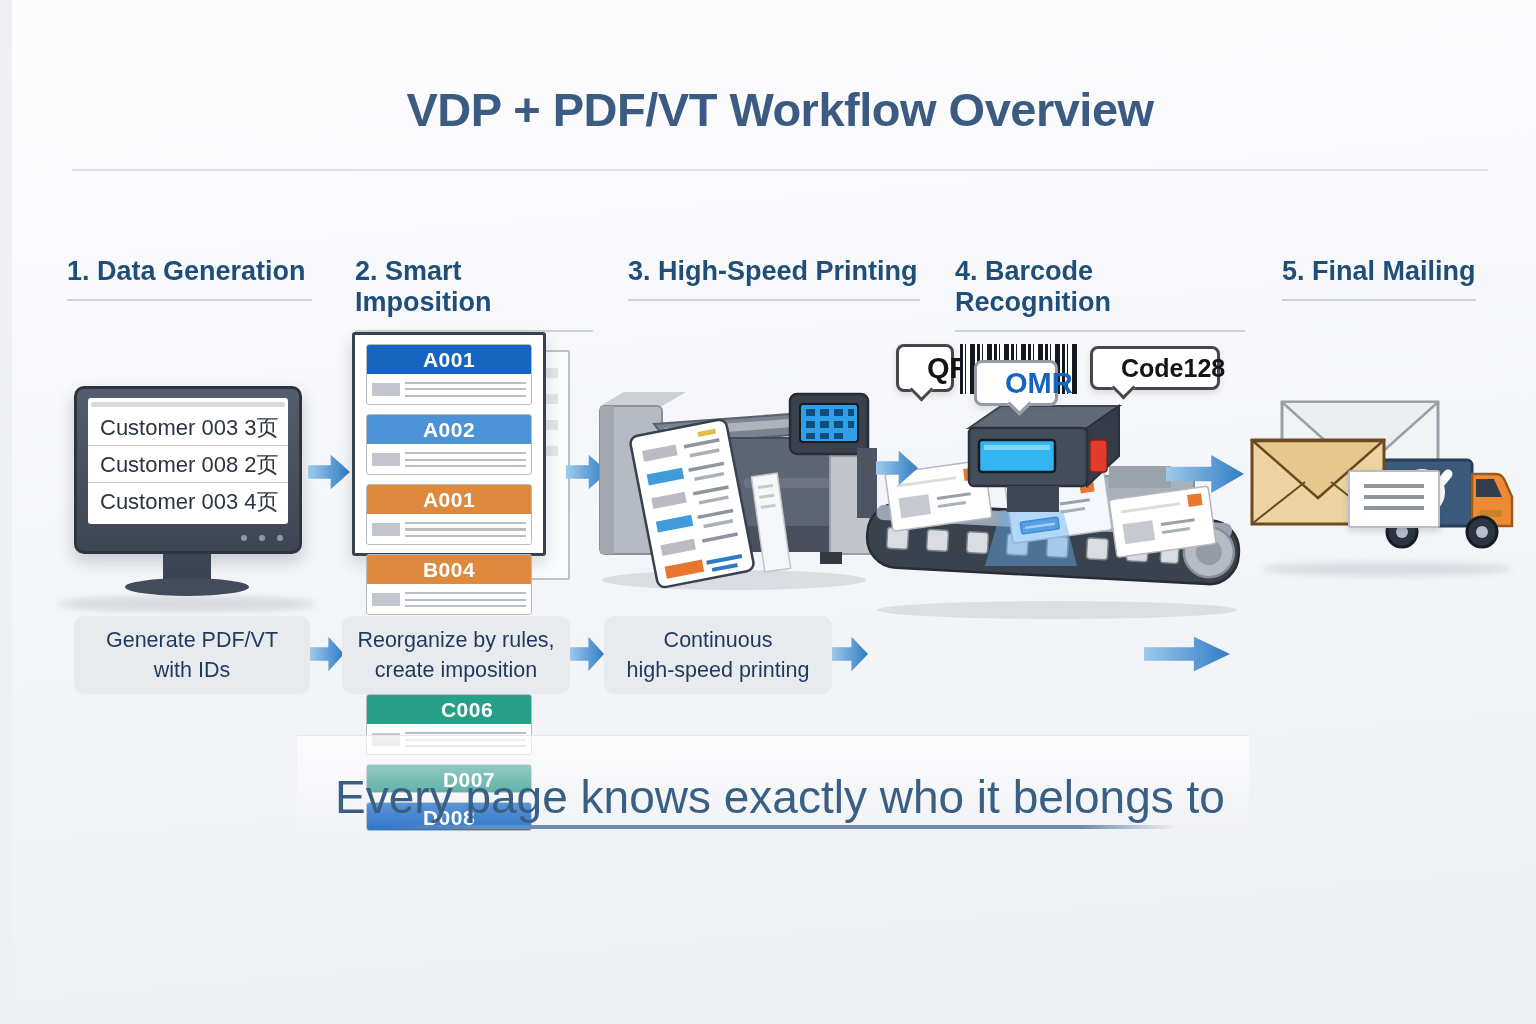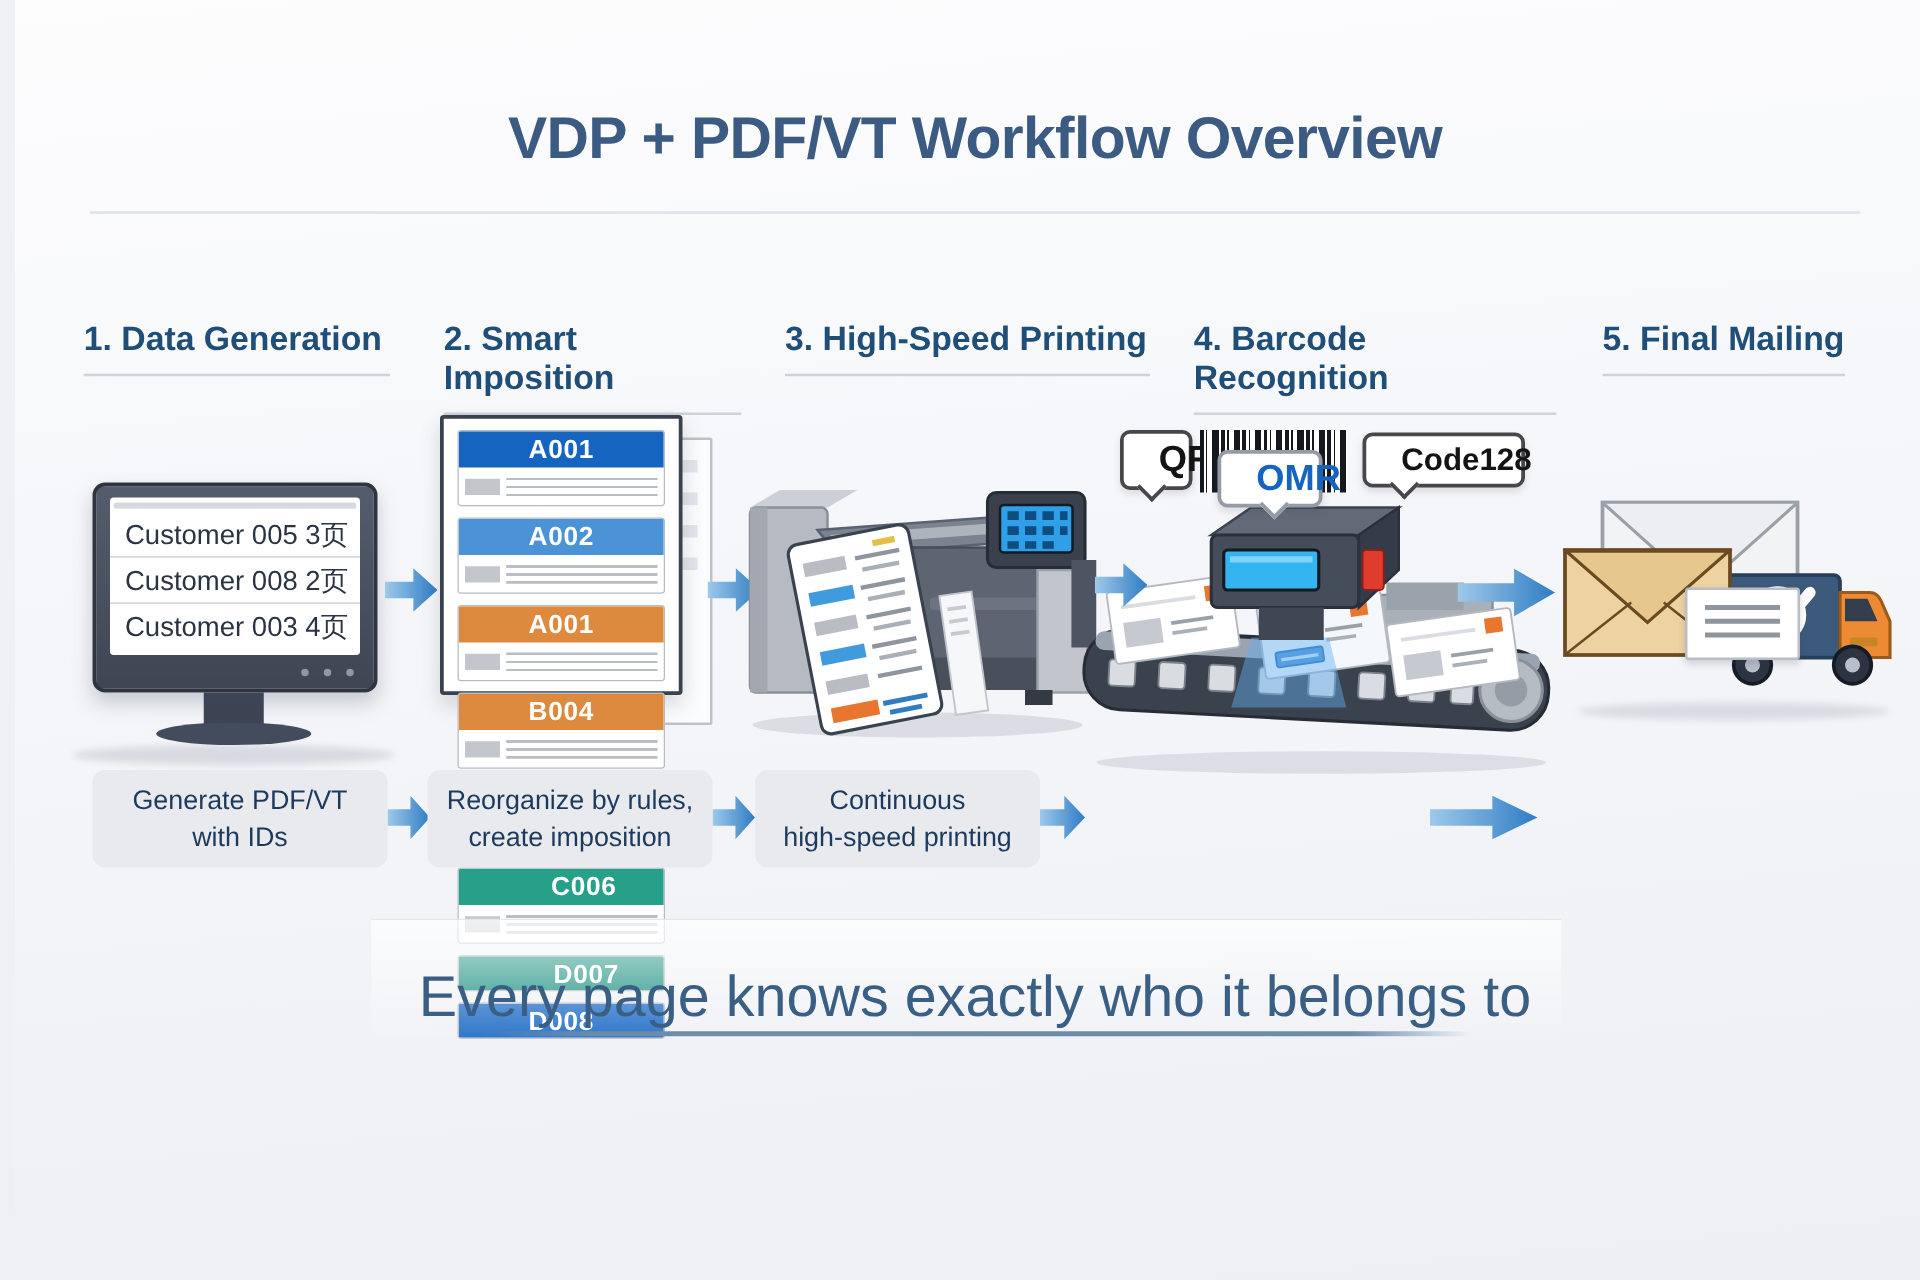--- a/index.html
+++ b/index.html
@@ -134,21 +134,21 @@
     <span>5. Final Mailing</span>
     <div class="step-underline"></div>
   </div>
 
   <div class="monitor-shadow"></div>
   <div class="monitor-stand"></div>
   <div class="monitor-base"></div>
   <div class="monitor-frame">
     <div class="monitor-screen">
       <div class="mon-topbar"></div>
-      <div class="mon-row">Customer 005 3页</div>
+      <div class="mon-row">Customer 003 3页</div>
       <div class="mon-row">Customer 008 2页</div>
       <div class="mon-row">Customer 003 4页</div>
     </div>
     <div class="mon-dots">
         <i></i>
         <i></i>
         <i></i>
       </div>
   </div>
 

